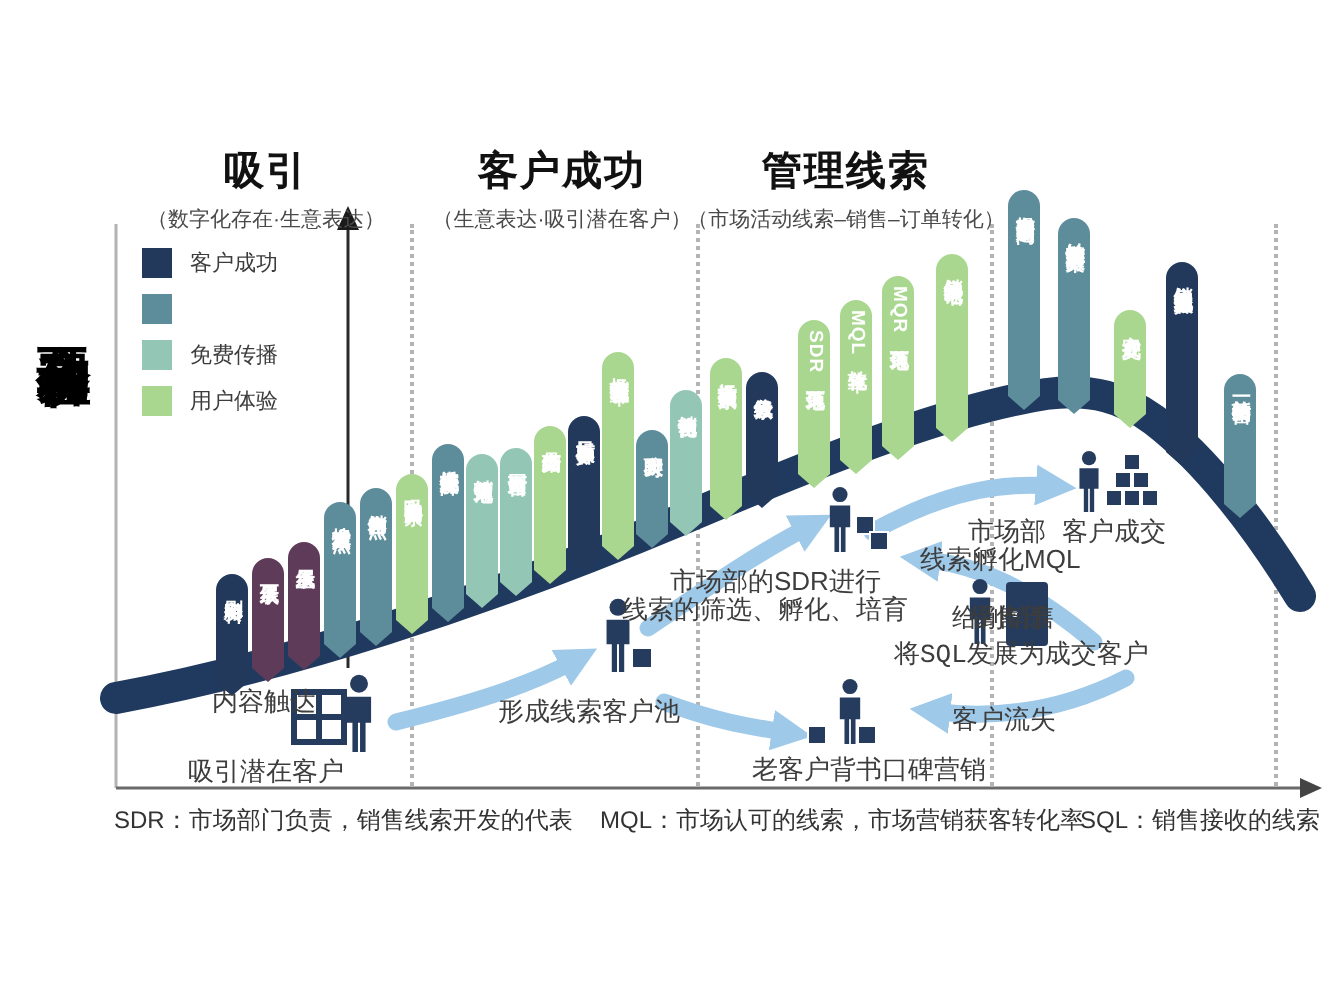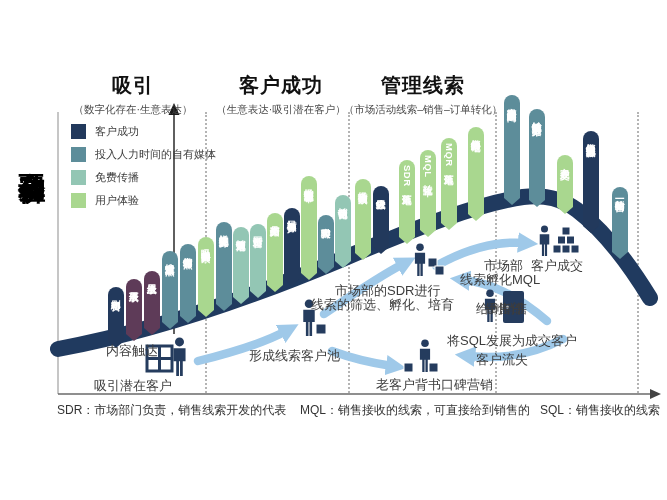--- a/index.html
+++ b/index.html
@@ -223,21 +223,20 @@
       <div class="sec-sub">（市场活动线索–销售–订单转化）</div>
     </div>
 
     <div class="legend">
         <div class="legend-row">
           <span class="swatch" style="background: rgb(34, 57, 92);"></span>
           <span class="legend-label">客户成功</span>
         </div>
         <div class="legend-row">
           <span class="swatch" style="background: rgb(93, 141, 154);"></span>
-          <span class="legend-label">投入人力时间的自有媒体</span>
         </div>
         <div class="legend-row">
           <span class="swatch" style="background: rgb(147, 198, 180);"></span>
           <span class="legend-label">免费传播</span>
         </div>
         <div class="legend-row">
           <span class="swatch" style="background: rgb(169, 215, 143);"></span>
           <span class="legend-label">用户体验</span>
         </div>
       </div>
@@ -245,20 +244,20 @@
       <div class="ann" style="left: 94px; top: 377px;">吸引潜在客户</div>
       <div class="ann" style="left: 249px; top: 347px;">形成线索客户池</div>
       <div class="ann" style="left: 311px; top: 296px;">线索的筛选、孵化、培育</div>
       <div class="ann" style="left: 335px; top: 282px;">市场部的SDR进行</div>
       <div class="ann" style="left: 376px; top: 376px;">老客户背书口碑营销</div>
       <div class="ann" style="left: 484px; top: 257px;">市场部</div>
       <div class="ann" style="left: 531px; top: 257px;">客户成交</div>
       <div class="ann" style="left: 460px; top: 271px;">线索孵化MQL</div>
       <div class="ann" style="left: 476px; top: 300px;">给到销售</div>
       <div class="ann" style="left: 485px; top: 300px; text-align: center;">销售部</div>
-      <div class="ann" style="left: 447px; top: 332px;">将SQL发展为成交客户</div>
+      <div class="ann" style="left: 447px; top: 318px; font-family: Liberation Mono, monospace;">将SQL发展为成交客户</div>
       <div class="ann" style="left: 476px; top: 326px; margin-top: 25px;">客户流失</div>
       <div class="footnote" style="left: 57px;">SDR：市场部门负责，销售线索开发的代表</div>
-      <div class="footnote" style="left: 300px;">MQL：销售接收的线索，可直接给到销售的</div>
+      <div class="footnote" style="left: 300px;">MQL：市场认可的线索，市场营销获客转化率</div>
       <div class="footnote" style="left: 540px;">SQL：销售接收的线索</div>
     </div>
 
 </div>
 
 </body></html>

